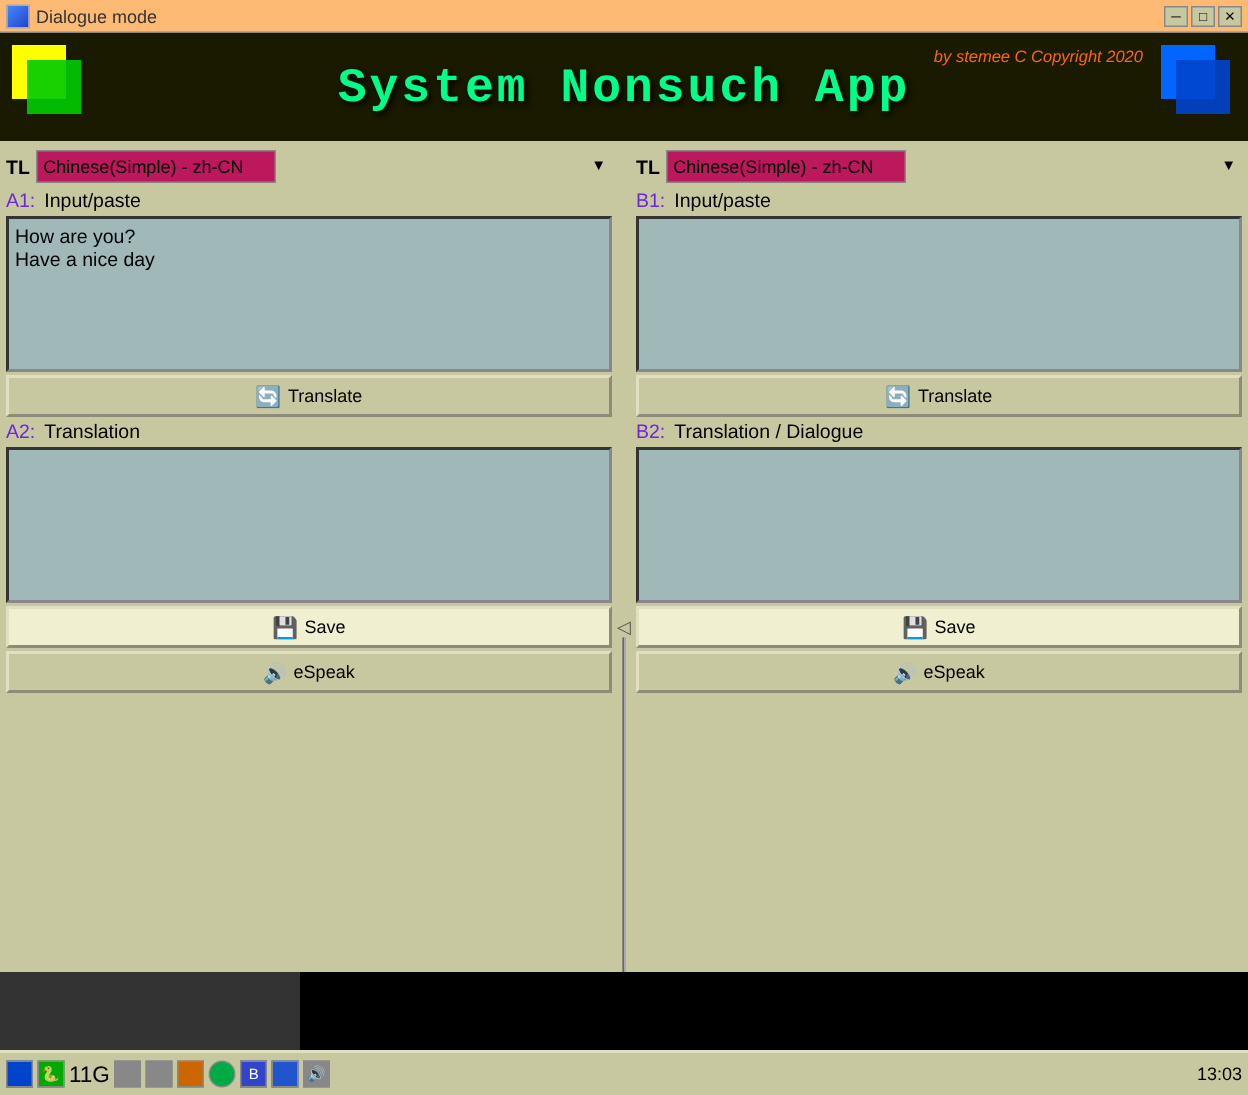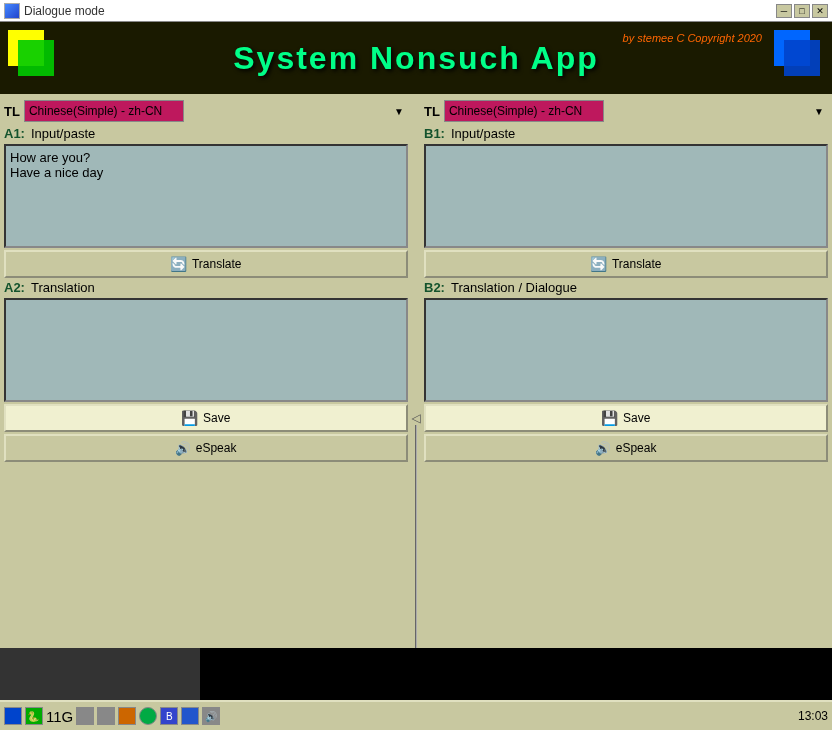--- a/index.html
+++ b/index.html
@@ -7,21 +7,21 @@
       width: 832px;
       height: 730px;
       background: #c8c8a0;
       font-family: sans-serif;
       font-size: 13px;
       overflow: hidden;
     }
 
     
     #title-bar {
-      background: #ffffff;
+      background: #fdba74;
       border-bottom: 1px solid #888;
       display: flex;
       align-items: center;
       justify-content: space-between;
       padding: 2px 4px;
       height: 22px;
     }
     #title-bar-left {
       display: flex;
       align-items: center;
@@ -79,21 +79,21 @@
       width: 36px;
       height: 36px;
       background: #00cc00;
       position: absolute;
       top: 10px; left: 10px;
       opacity: 0.9;
     }
     #header-title {
       font-size: 32px;
       font-weight: bold;
-      font-family: Liberation Sans, sans-serif;
+      font-family: Liberation Mono, monospace;
       color: #00ff88;
       text-shadow: 2px 2px 4px #000;
       flex: 1;
       text-align: center;
       letter-spacing: 2px;
     }
     #header-copyright {
       font-size: 11px;
       color: #ff6600;
       font-style: italic;
@@ -325,22 +325,22 @@
       height: 52px;
       background: #000;
     }
 
     .section-header-row {
       display: flex;
       align-items: center;
       margin-bottom: 1px;
     }
     .section-code {
-      font-weight: bold;
-      color: #14532d;
+      font-weight: normal;
+      color: #6d28d9;
       font-size: 13px;
       margin-right: 6px;
       text-align: right;
     }
     .section-desc {
       font-size: 13px;
       color: #000;
     }
 
     #content-area {

